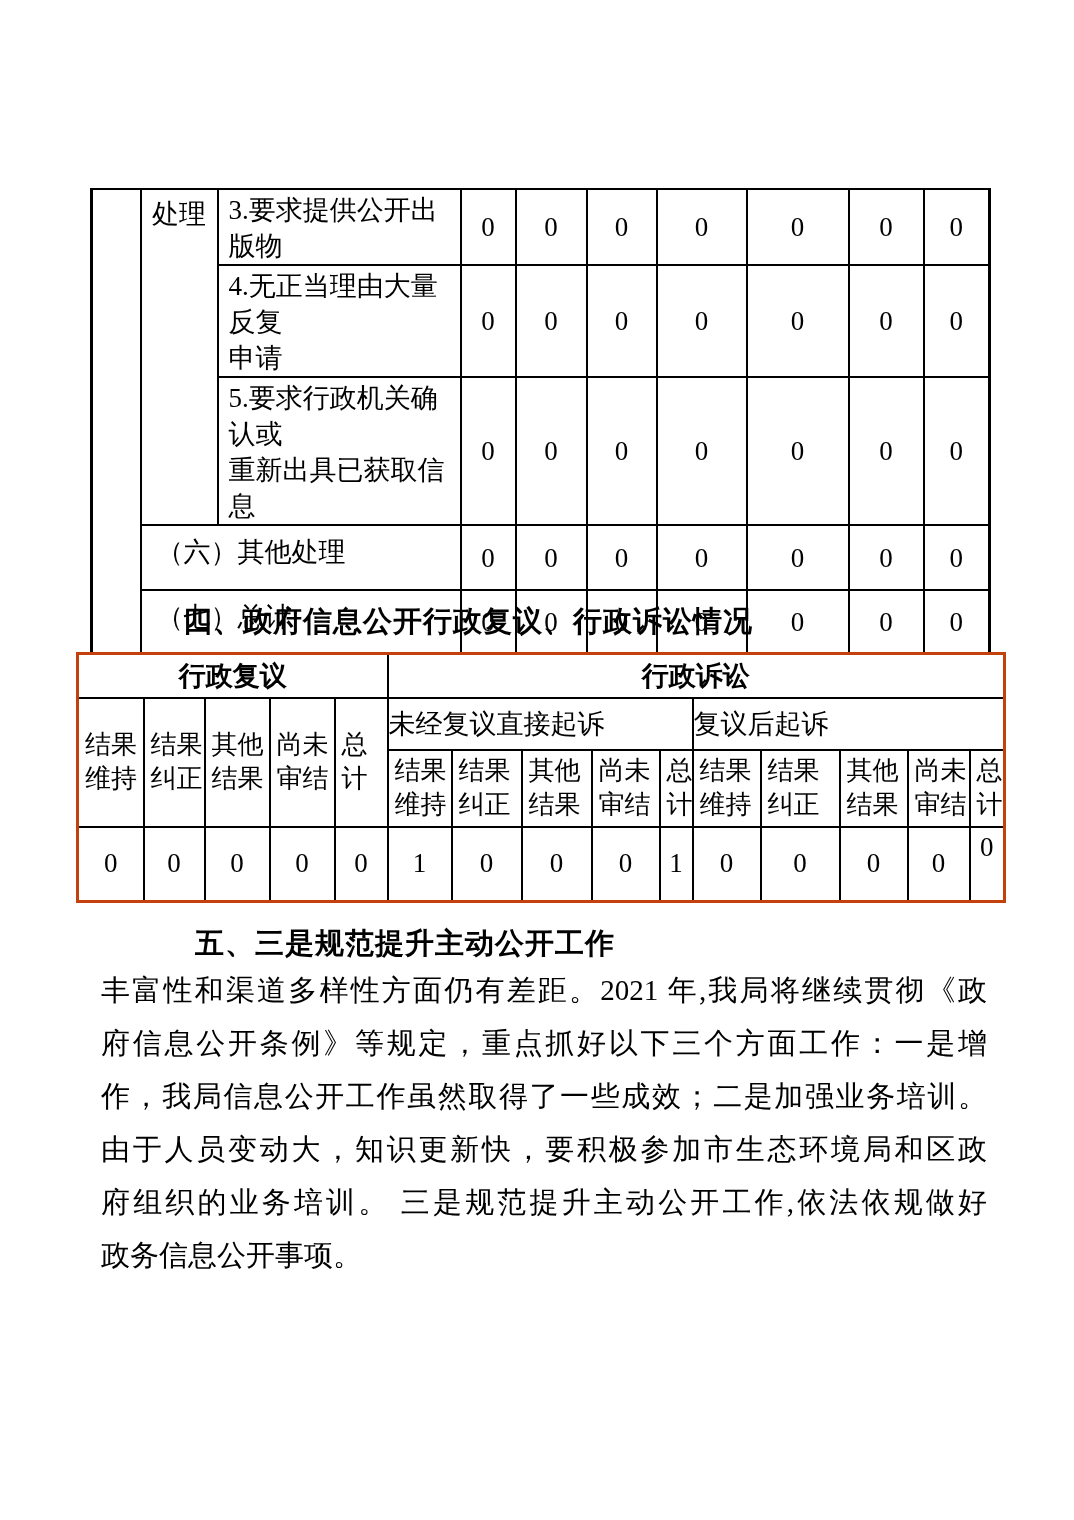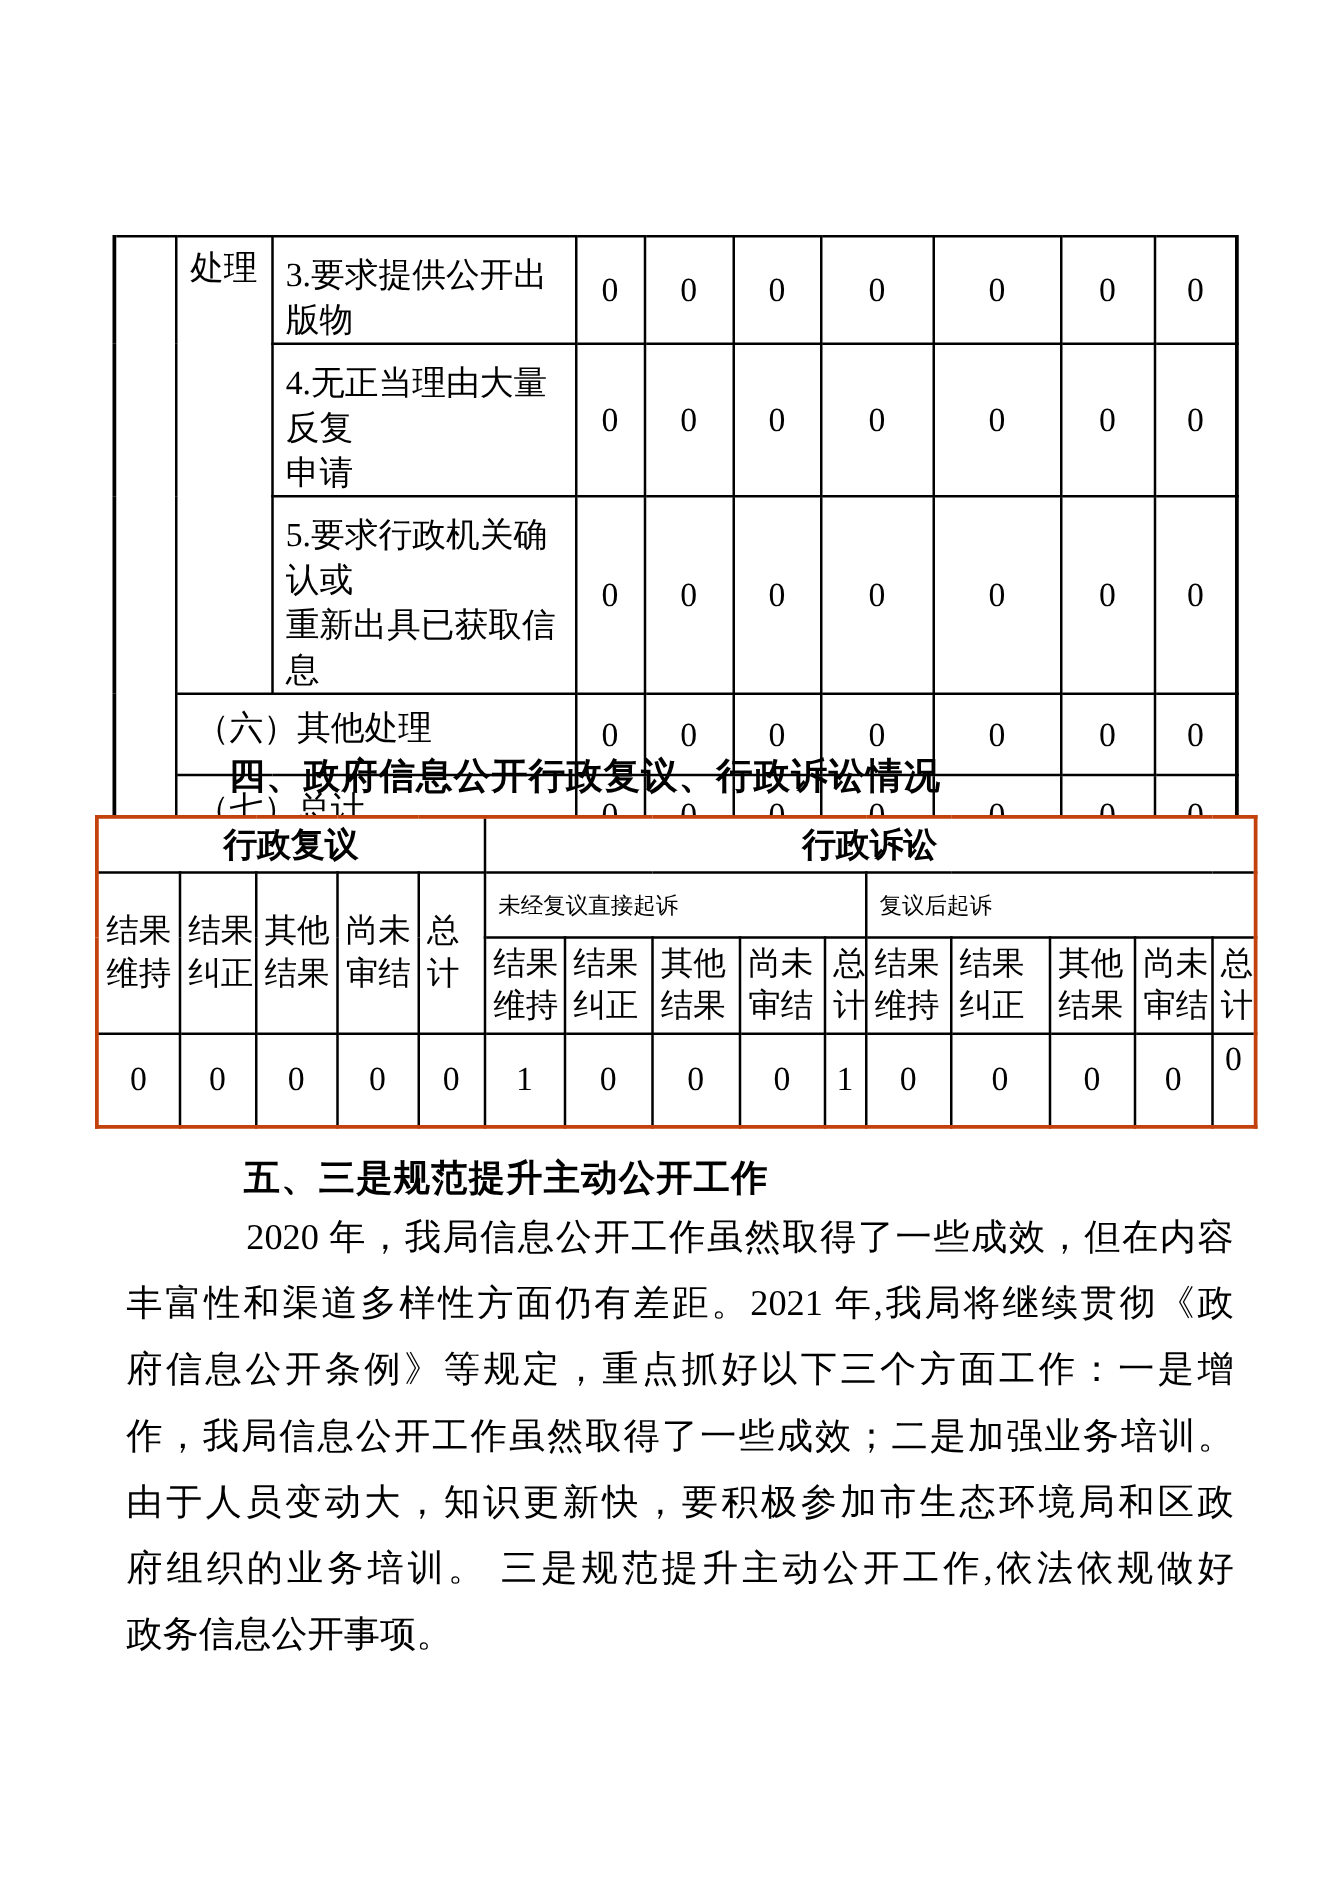--- a/index.html
+++ b/index.html
@@ -41,21 +41,21 @@
   #table1 tr.r6 { height: 58px; }
   #table1 .spanner { border-bottom: 2px solid #000; }
   #table1 .grp {
     text-align: center;
     vertical-align: top;
     padding-top: 6px;
   }
   #table1 .item {
     text-align: left;
     vertical-align: top;
-    padding: 12px 4px 0 10px;
+    padding: 2px 4px 0 10px;
     white-space: pre-line;
   }
   #table1 .item-wide {
     text-align: left;
     vertical-align: top;
     padding: 8px 4px 0 15px;
   }
   #table1 .item-total {
     text-align: left;
     vertical-align: middle;
@@ -89,24 +89,23 @@
   #table2 tr.rc { height: 77px; }
   #table2 tr.rd { height: 75px; }
   #table2 .gh {
     font-family: "Liberation Sans", sans-serif;
     font-weight: bold;
     font-size: 27px;
     text-align: center;
     vertical-align: middle;
   }
   #table2 .sg {
-    font-size: 18px;
-    text-align: left;
-    vertical-align: middle;
-    padding-left: 10px;
+    font-size: 27px;
+    text-align: left;
+    vertical-align: middle;
   }
   #table2 .ch {
     font-size: 26px;
     line-height: 34px;
     text-align: left;
     vertical-align: middle;
     padding-left: 6px;
     padding-right: 0;
   }
   #table2 .num {
@@ -293,21 +292,20 @@
       <td class="num">0</td>
       <td class="num">0</td>
       <td class="num vtop">0</td>
     </tr>
   </tbody>
     </table>
 
   <div id="heading5">五、三是规范提升主动公开工作</div>
 
   <div id="paragraph">
-    <div class="pline first">2020 年，我局信息公开工作虽然取得了一些成效，但在内容</div>
     <div class="pline">丰富性和渠道多样性方面仍有差距。2021 年,我局将继续贯彻《政</div>
     <div class="pline">府信息公开条例》等规定，重点抓好以下三个方面工作：一是增</div>
     <div class="pline">作，我局信息公开工作虽然取得了一些成效；二是加强业务培训。</div>
     <div class="pline">由于人员变动大，知识更新快，要积极参加市生态环境局和区政</div>
     <div class="pline">府组织的业务培训。 三是规范提升主动公开工作,依法依规做好</div>
     <div class="pline last">政务信息公开事项。</div>
   </div>
 
 </div>
 

